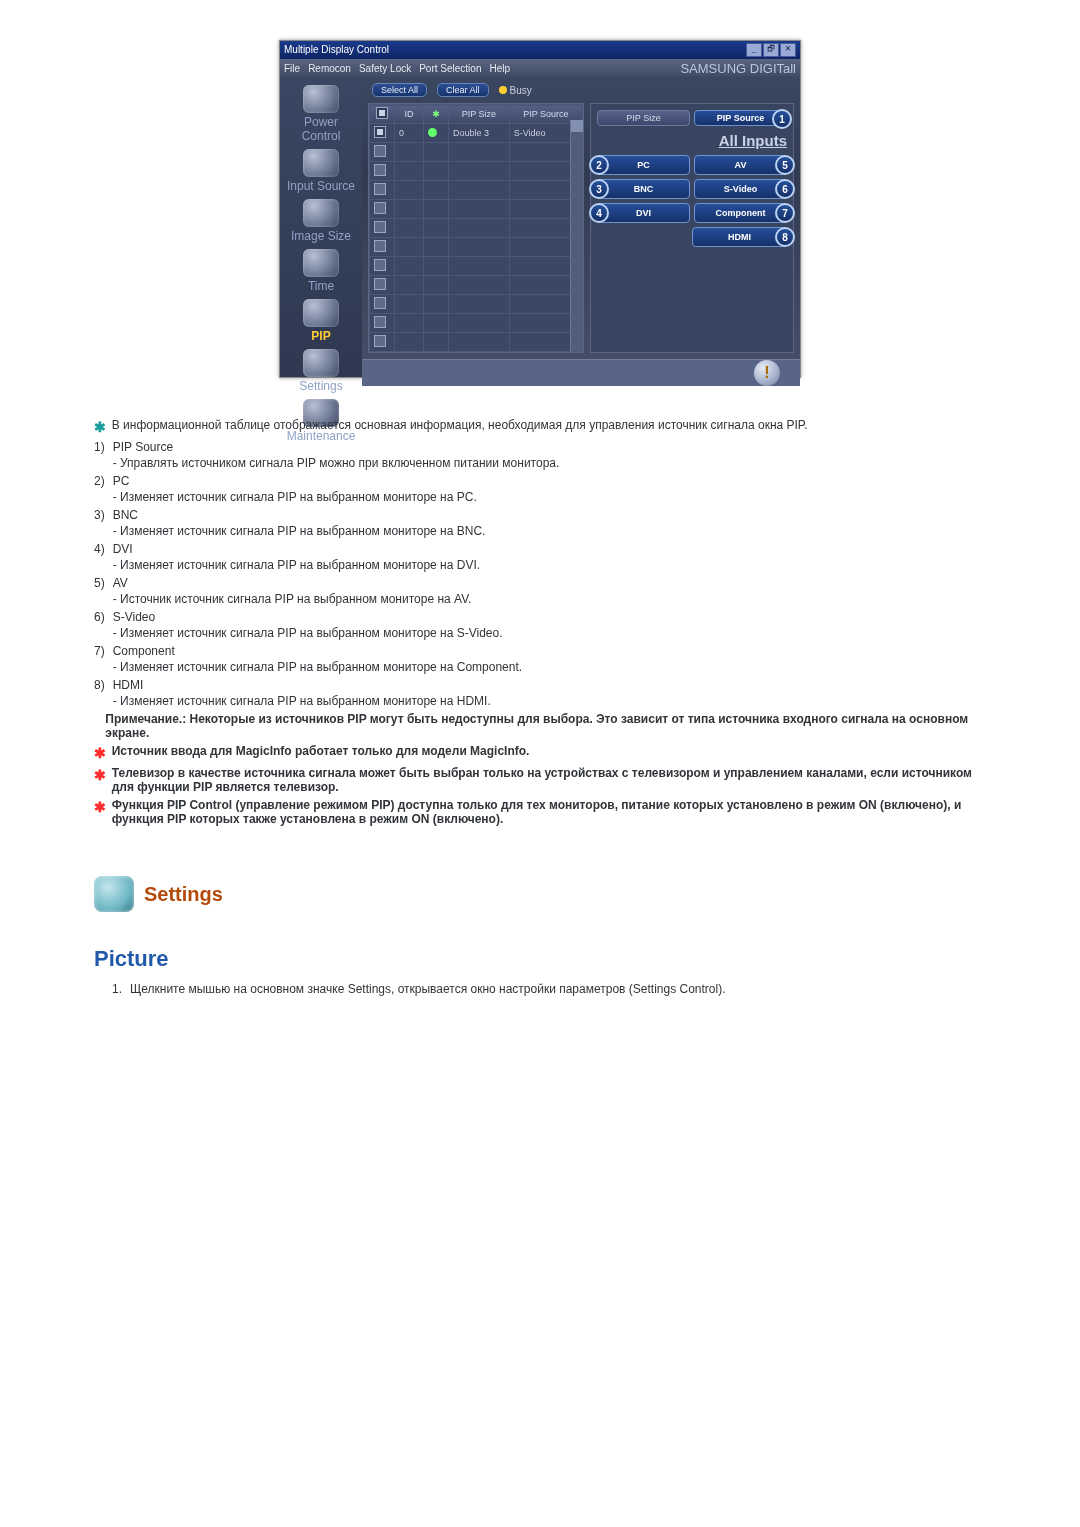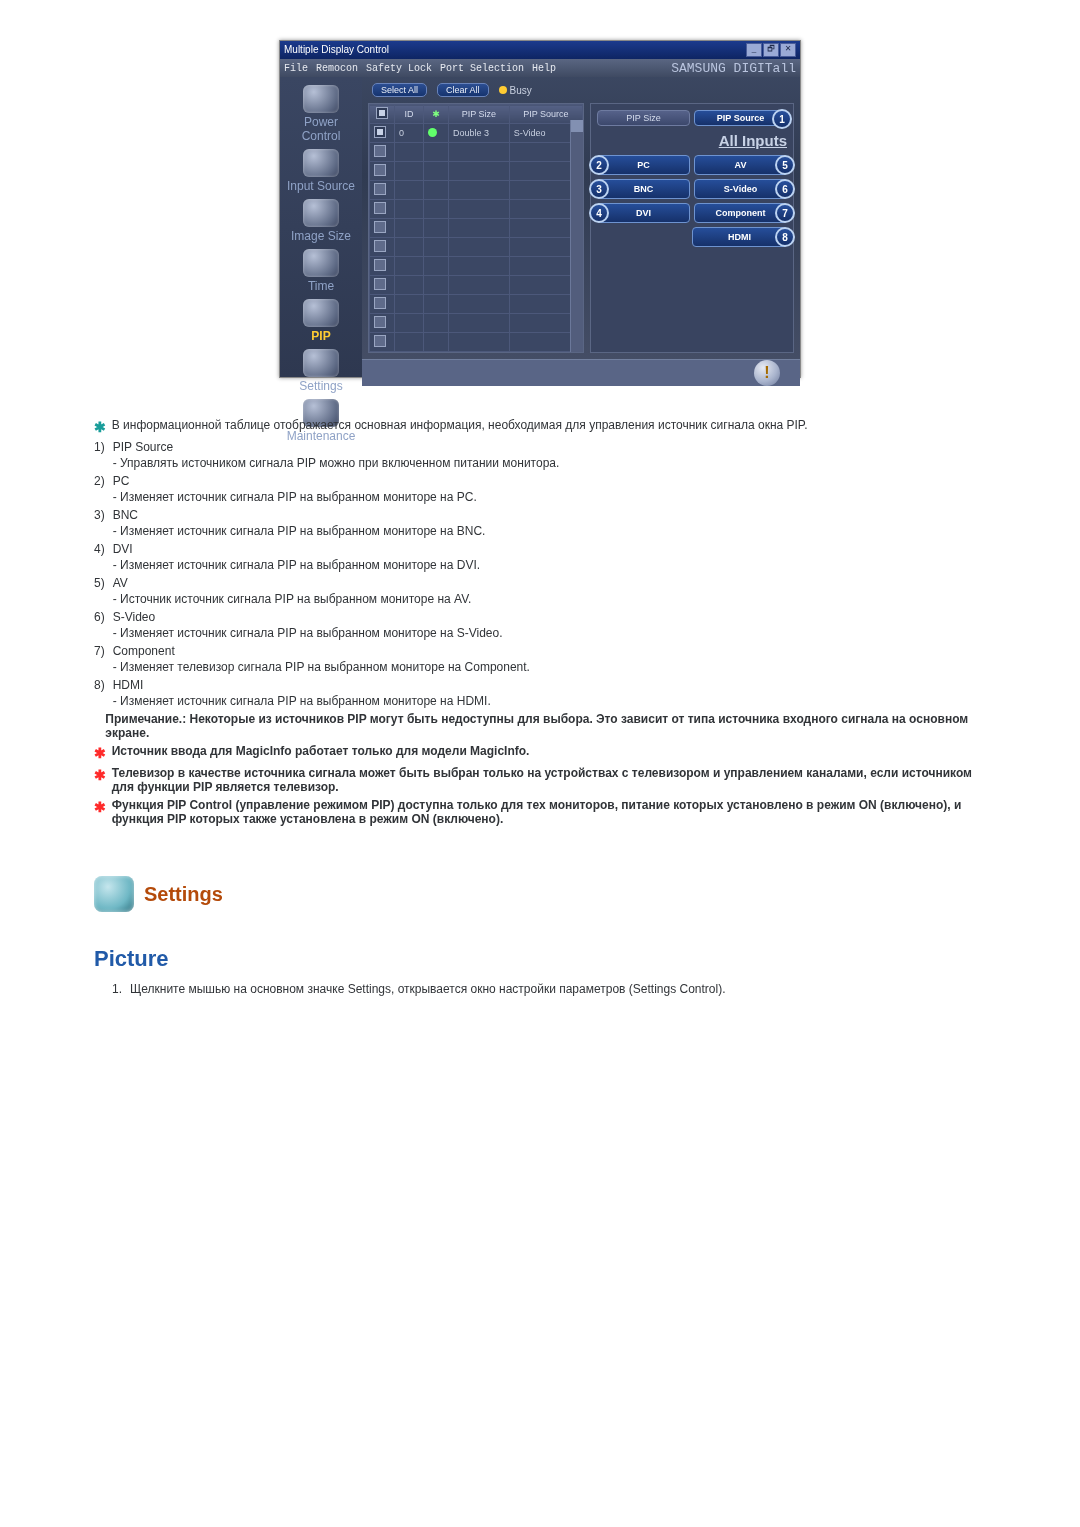--- a/index.html
+++ b/index.html
@@ -42,21 +42,20 @@
   .menubar {
     background: linear-gradient(#5a6682,#3f4a62);
     height: 18px;
     display: flex;
     align-items:center;
     padding:0 4px;
     gap:8px;
     font-size:10px;
     color:#e6e9f0;
     justify-content:space-between;
-    font-family:Liberation Mono, monospace;
   }
   .menubar .menus{display:flex;gap:8px;}
   .brand {
     font-size:13px; color:#b9c4de;
   }
   .app-body {
     display:flex;
     height: 300px;
   }
   .sidebar {
@@ -435,21 +434,21 @@
         <span class="list-num">6)</span>
         <div class="list-body">
           <div>S-Video</div>
           <div class="desc">- Изменяет источник сигнала PIP на выбранном мониторе на S-Video.</div>
         </div>
       </div>
     <div class="list-row">
         <span class="list-num">7)</span>
         <div class="list-body">
           <div>Component</div>
-          <div class="desc">- Изменяет телевизор сигнала PIP на выбранном мониторе на Component.</div>
+          <div class="desc">- Изменяет источник сигнала PIP на выбранном мониторе на Component.</div>
         </div>
       </div>
     <div class="list-row">
         <span class="list-num">8)</span>
         <div class="list-body">
           <div>HDMI</div>
           <div class="desc">- Изменяет источник сигнала PIP на выбранном мониторе на HDMI.</div>
         </div>
       </div>
 

